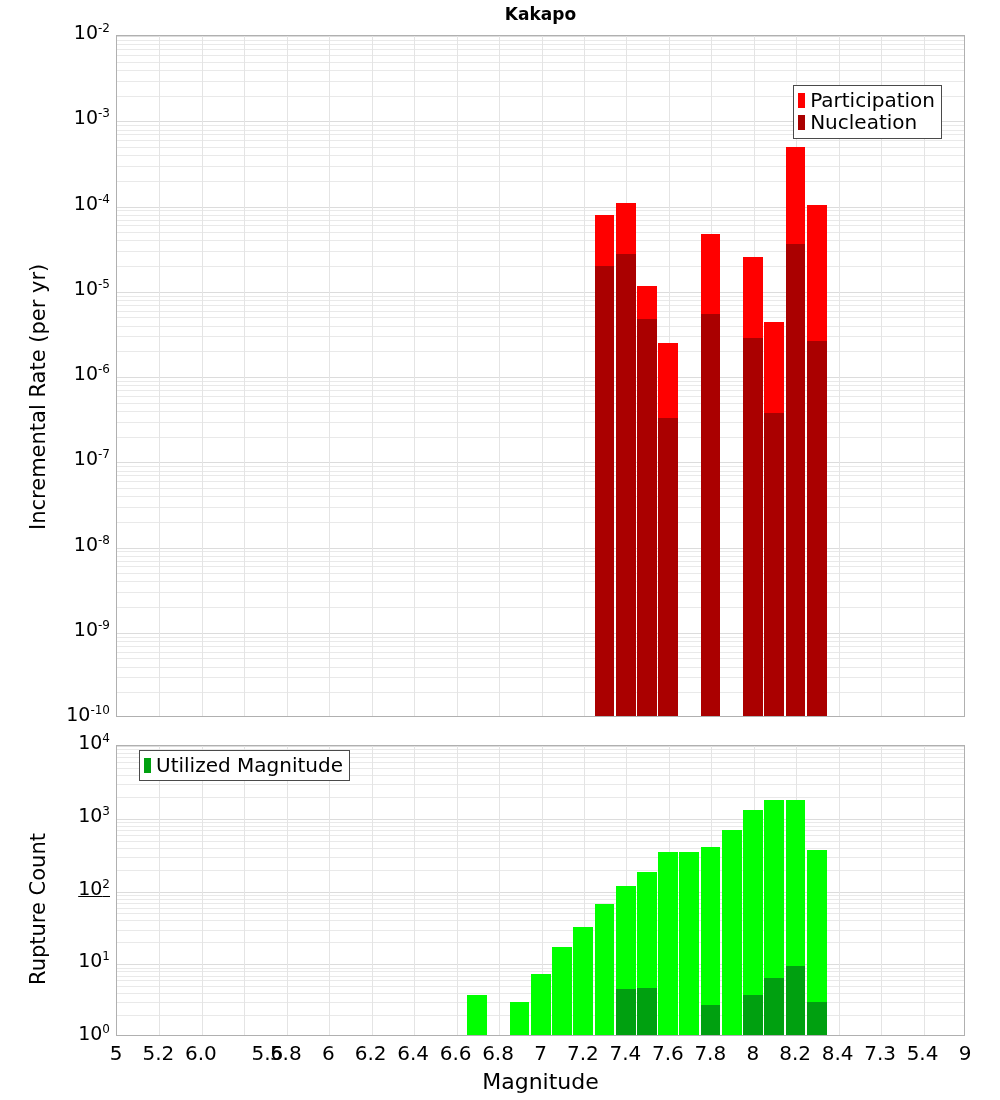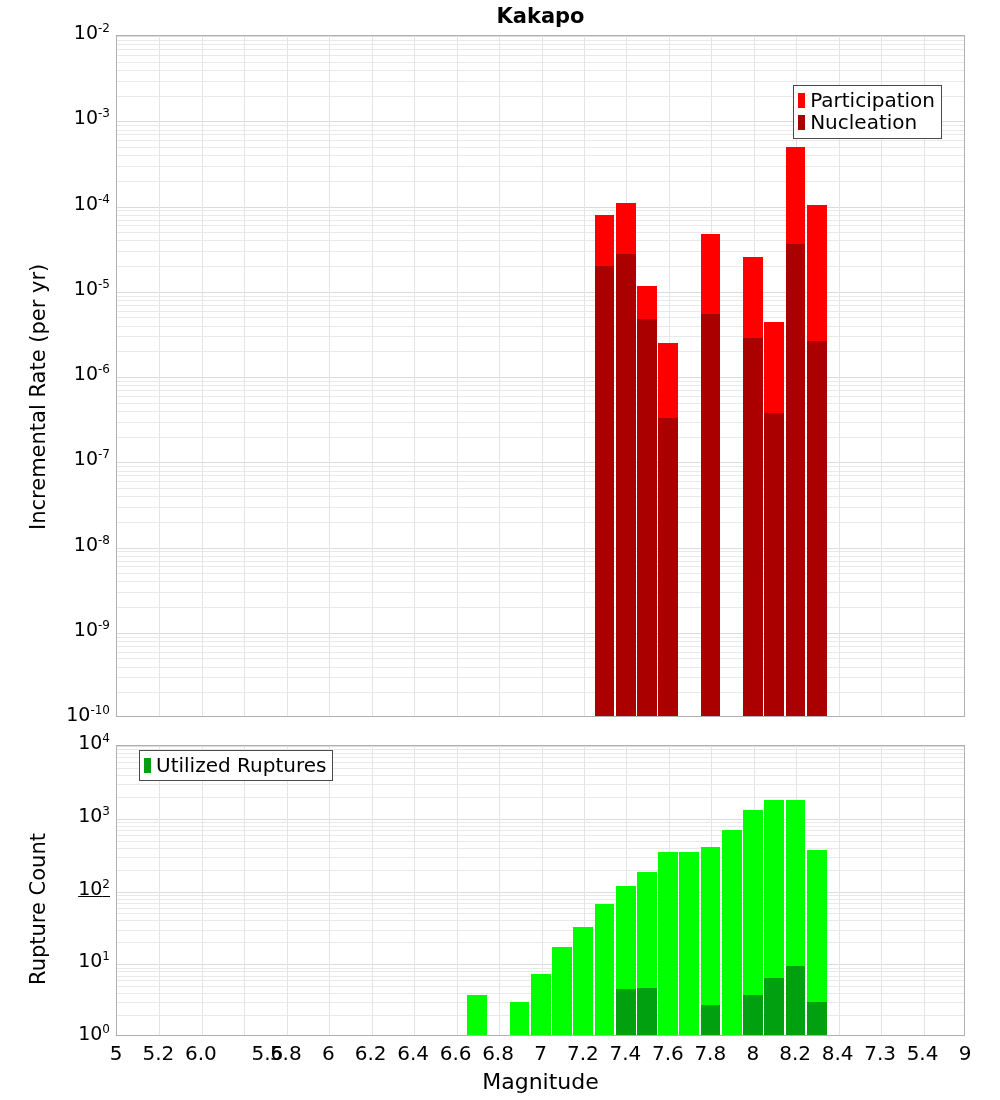--- a/index.html
+++ b/index.html
@@ -12,21 +12,21 @@
   }
 
   
   .figure{position:absolute;left:0;top:0;width:1000px;height:1100px;}
 
   .title{
     position:absolute;
     left:116px;width:849px;
     top:4px;
     text-align:center;
-    font-size:21px;font-weight:bold;color:#000;
+    font-size:17px;font-weight:bold;color:#000;
     letter-spacing:0px;
   }
 
   .plot{
     position:absolute;
     background:#ffffff;
     border:1px solid #b0b0b0;
     box-sizing:border-box;
     overflow:hidden;
   }
@@ -385,21 +385,21 @@
         </div>
         <div class="bar" style="left: 689.812px; width: 19.725px; height: 291px;">
           <div class="seg" style="top: 105.919px; height: 185.081px; background: rgb(0, 255, 0);"></div>
           <div class="seg" style="top: 258.469px; height: 32.5307px; background: rgb(0, 160, 16);"></div>
         </div>
       </div>
 
     <div class="legend" id="legend-bottom">
       <div class="legend-row">
         <span class="swatch" style="background:#00A010"></span>
-        <span>Utilized Ruptures</span>
+        <span>Utilized Magnitude</span>
       </div>
     </div>
   </div>
 
   <div id="bot-yticks">
       <div class="ytick" style="left: 40px; width: 70px; top: 732px;"><span>10</span><sup>4</sup></div>
       <div class="ytick" style="left: 40px; width: 70px; top: 804.75px;"><span>10</span><sup>3</sup></div>
       <div class="ytick" style="left: 40px; width: 70px; top: 877.5px; text-decoration: underline;"><span>10</span><sup>2</sup></div>
       <div class="ytick" style="left: 40px; width: 70px; top: 950.25px;"><span>10</span><sup>1</sup></div>
       <div class="ytick" style="left: 40px; width: 70px; top: 1023px;"><span>10</span><sup>0</sup></div>

